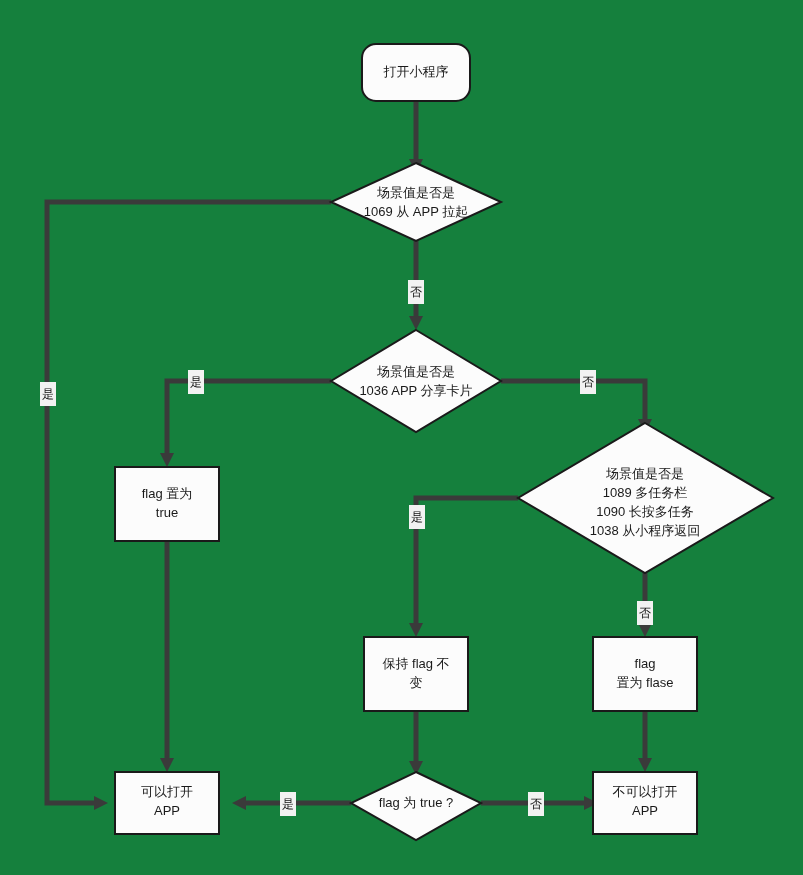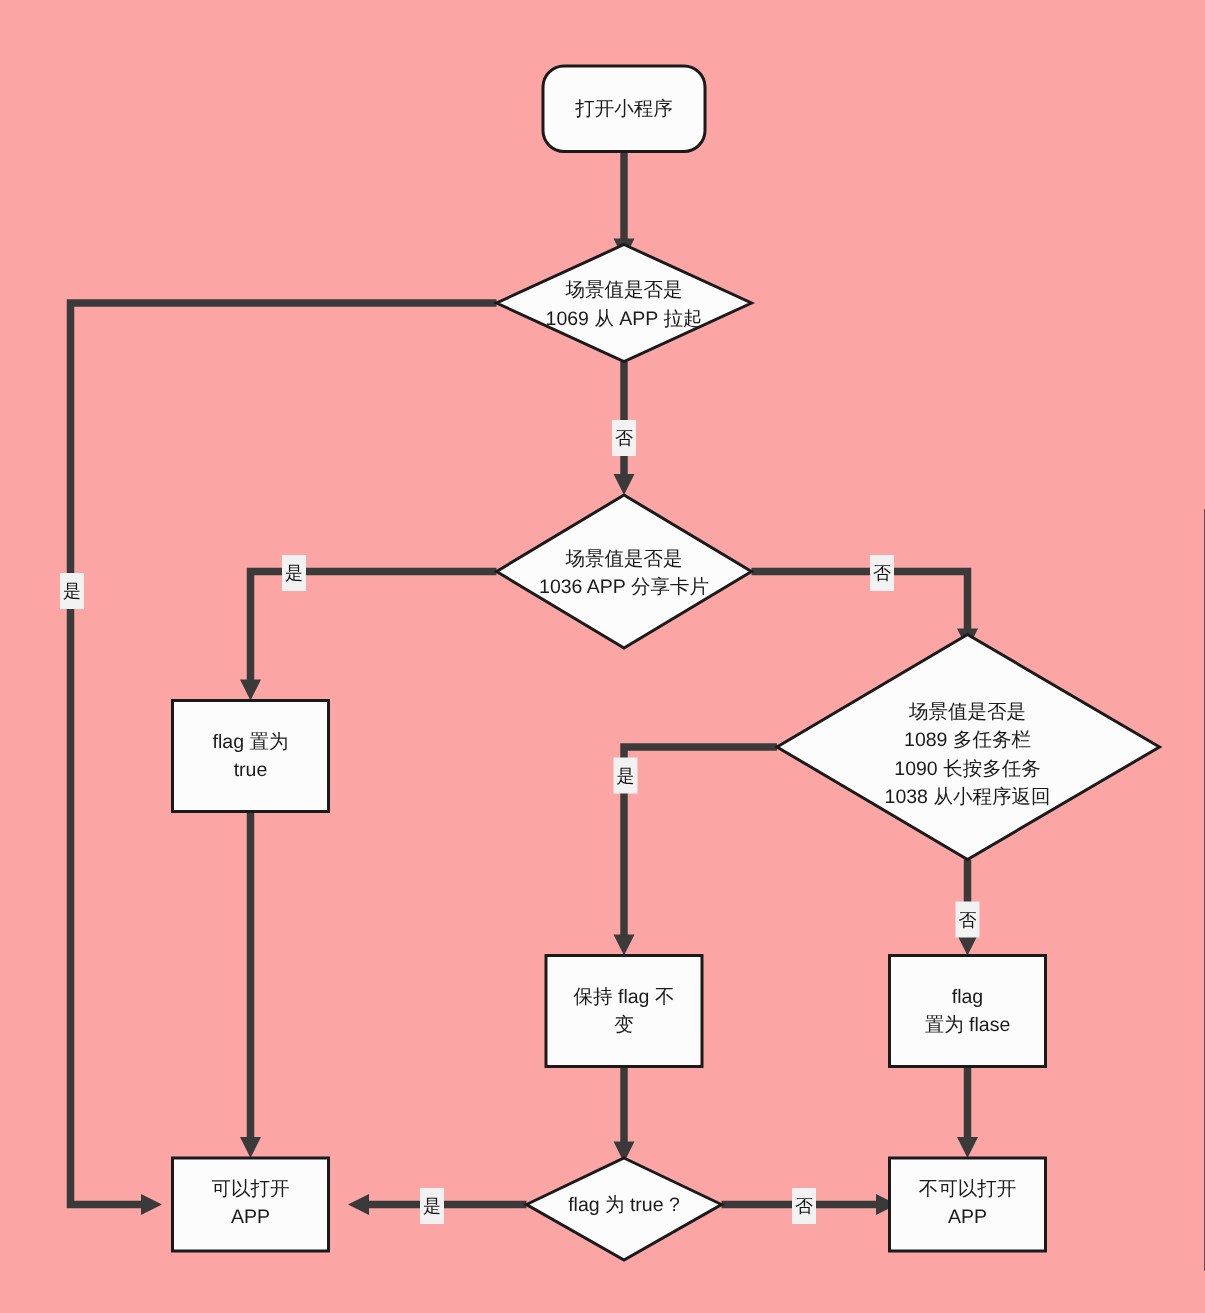--- a/index.html
+++ b/index.html
@@ -4,21 +4,21 @@
 <style>
   html, body {
     margin: 0;
     padding: 0;
     background: #000000;
   }
   #canvas-wrap {
     position: relative;
     width: 803px;
     height: 875px;
-    background: #fca5a5;
+    background: #15803d;
     overflow: hidden;
     font-family: "Liberation Sans", "DejaVu Sans", sans-serif;
   }
   svg#flow {
     position: absolute;
     top: 0;
     left: 0;
     width: 803px;
     height: 875px;
     display: block;

